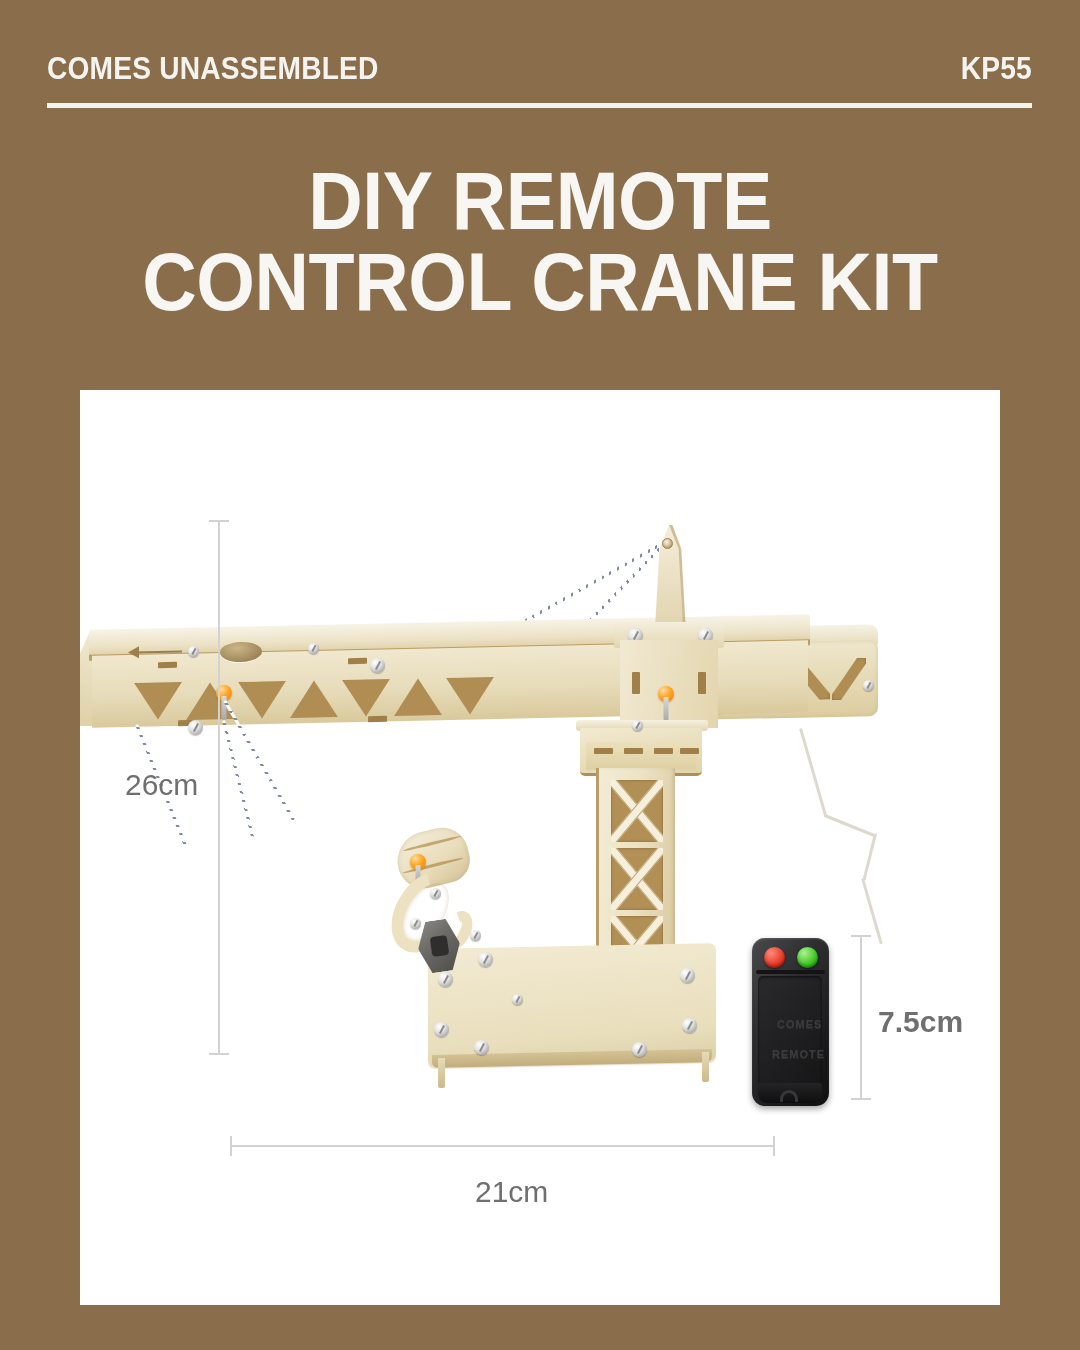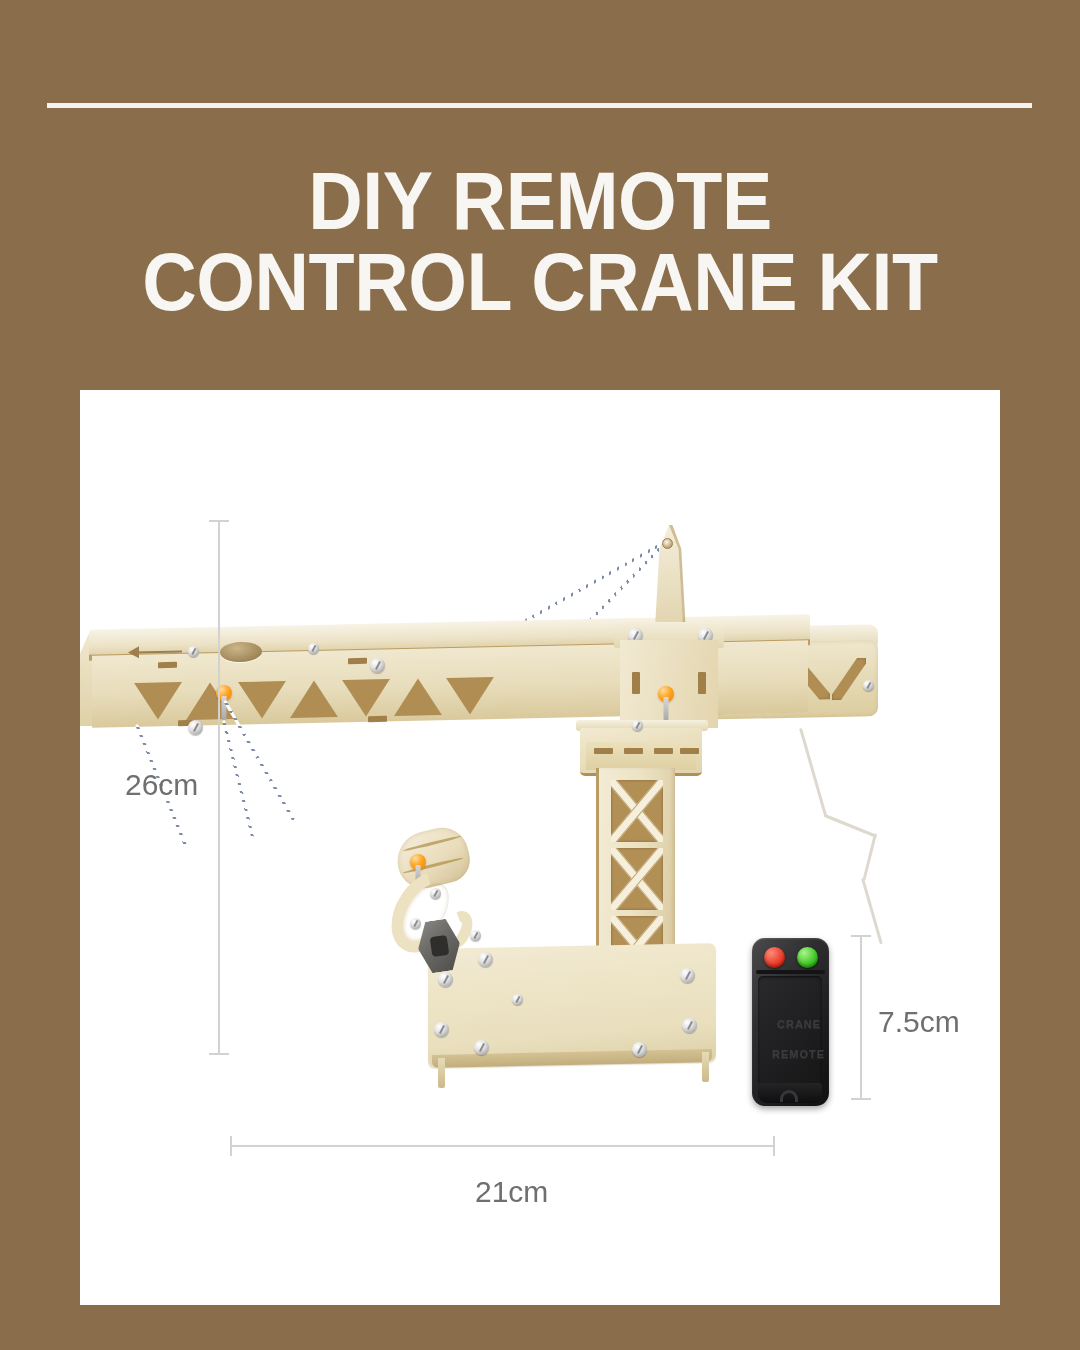--- a/index.html
+++ b/index.html
@@ -77,21 +77,21 @@
   .dim-label {
     position:absolute; color:#6f6f6f; font-size:30px; white-space:nowrap;
     font-family:"Liberation Sans", sans-serif;
   }
 
   
   #dimV26 { left:138px; top:130px; height:535px; }
   #lblV26 { left:45px; top:378px; }
   
   #dimV75 { left:780px; top:545px; height:165px; }
-  #lblV75 { left:798px; top:615px; }
+  #lblV75 { left:798px; top:615px;font-weight:bold; }
   
   #dimH21 { left:150px; top:755px; width:545px; }
   #lblH21 { left:395px; top:785px; }
 
   
   .crane { position:absolute; left:0; top:0; width:920px; height:915px; }
 
   
   #basePlate {
     position:absolute; left:348px; top:556px; width:288px; height:118px;
@@ -375,20 +375,24 @@
   #remNotch {
     position:absolute; left:700px; top:700px; width:18px; height:12px;
     border:3px solid #37373a; border-bottom:none;
     border-radius:9px 9px 0 0;
   }
 </style>
 </head>
 <body>
 
 <div class="header">
+  <div class="header-row">
+    <div class="eyebrow">COMES UNASSEMBLED</div>
+    <div class="sku">KP55</div>
+  </div>
   <div class="header-rule"></div>
 </div>
 
 <div class="title">
   <span class="ln">DIY REMOTE</span>
   <span class="ln">CONTROL CRANE KIT</span>
 </div>
 
 <div class="photo">
 
@@ -518,21 +522,21 @@
     <div class="cord-plain" style="left:722px; top:338px; width:92px; height:3px; transform:rotate(74deg);"></div>
     <div class="cord-plain" style="left:745px; top:424px; width:56px; height:3px; transform:rotate(22deg);"></div>
     <div class="cord-plain" style="left:797px; top:444px; width:48px; height:3px; transform:rotate(104deg);"></div>
     <div class="cord-plain" style="left:784px; top:488px; width:68px; height:3px; transform:rotate(74deg);"></div>
 
     <div id="remoteBody"></div>
     <div class="remote-btn" id="btnRed"></div>
     <div class="remote-btn" id="btnGreen"></div>
     <div id="remoteSeam"></div>
     <div id="remoteInset"></div>
-    <div class="remote-emboss" style="left:697px; top:628px;">CRANE</div>
+    <div class="remote-emboss" style="left:697px; top:628px;">COMES</div>
     <div class="remote-emboss" style="left:692px; top:658px;">REMOTE</div>
     <div id="remBtm"></div>
     <div id="remNotch"></div>
 
   </div>
 
   <div class="dim-line-v" id="dimV26"></div>
   <div class="dim-label" id="lblV26">26cm</div>
 
   <div class="dim-line-v" id="dimV75"></div>

